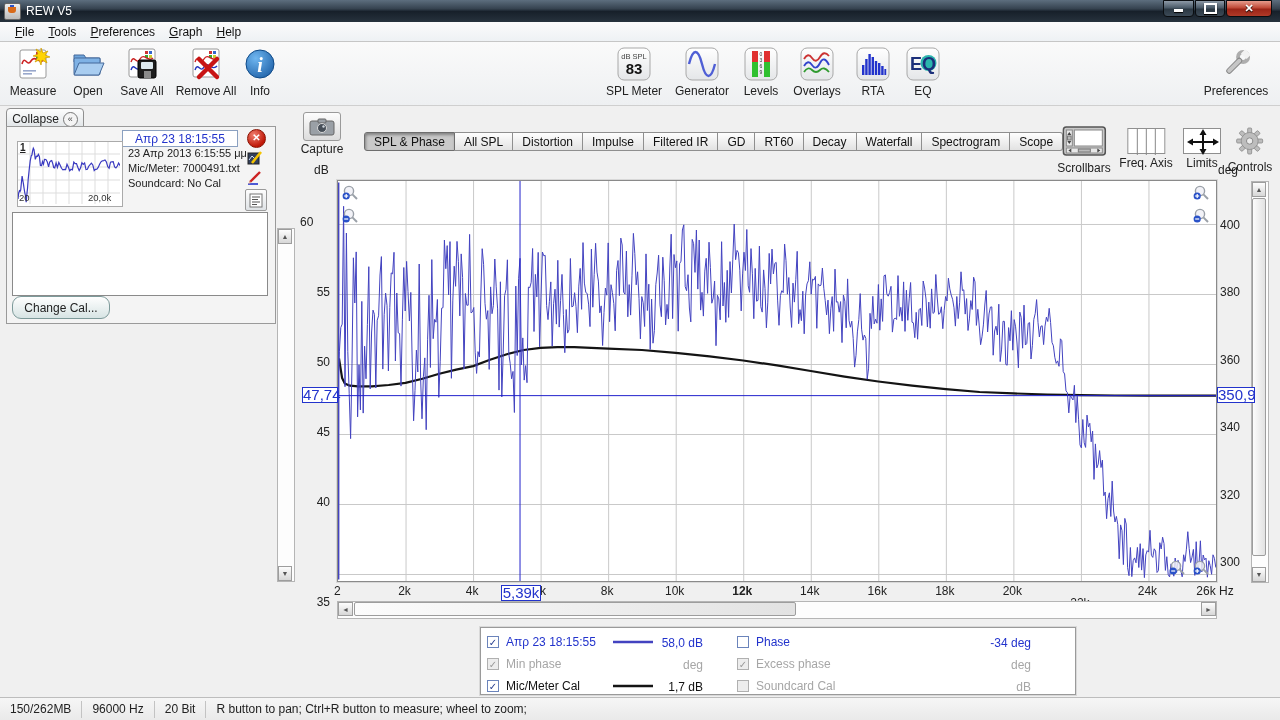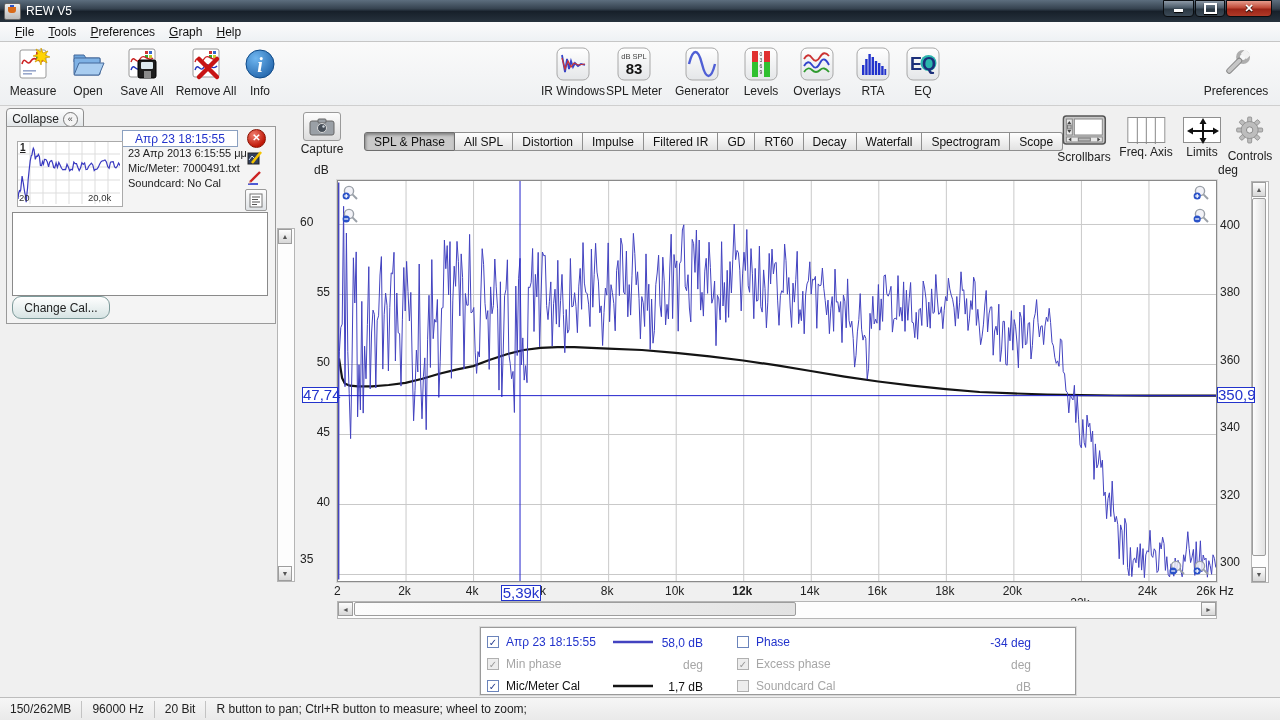--- a/index.html
+++ b/index.html
@@ -68,21 +68,21 @@
   
   #capture-btn{left:303px;top:112px;width:36px;height:27px;border:1px solid #9a9a9a;border-radius:3px;
     background:linear-gradient(#fdfdfd,#dcdcdc);display:flex;align-items:center;justify-content:center;}
   #capture-label{left:300px;top:142px;width:44px;text-align:center;font-size:12px;}
   #tabs{left:364px;top:132px;height:21px;display:flex;}
   .tab{padding:2px 9px 8px 9px;height:19px;border:1px solid #8f8f8f;border-left:none;font-size:12px;color:#111;
     background:linear-gradient(#fefefe,#e2e2e2);white-space:nowrap;box-sizing:border-box;}
   .tab:first-child{border-left:1px solid #8f8f8f;border-radius:3px 0 0 3px;}
   .tab:last-child{border-radius:0 3px 3px 0;}
   .tab.sel{background:#c9c9c9;box-shadow:inset 1px 2px 3px rgba(0,0,0,.35);border-color:#6e6e6e;}
-  .gtool{position:absolute;transform:translateX(-50%);display:flex;flex-direction:column;align-items:center;}
+  .gtool{position:absolute;transform:translateX(-50%);display:flex;flex-direction:column;align-items:center;margin-top:11px;}
   .gtool .glabel{font-size:12px;margin-top:2px;white-space:nowrap;}
   .gtool-box{border:1px solid #8f8f8f;background:#fff;box-sizing:border-box;}
   
   #plot{left:337px;top:180px;width:878px;height:400px;background:#fff;border:1px solid #8a8a8a;
     outline:1px solid #d8d8d8;}
   .axis-unit{font-size:12px;color:#222;}
   .tick{position:absolute;font-size:12px;color:#222;white-space:nowrap;}
   .cursor-box{position:absolute;border:1px solid #2233cc;background:#fff;color:#2233cc;font-size:15px;
     text-align:center;line-height:13px;z-index:5;}
   .mag{position:absolute;width:17px;height:17px;z-index:6;}
@@ -208,30 +208,20 @@
   <div class="tool-btn" style="left:260px">
     <span class="ticon">
       <svg width="36" height="36" viewBox="0 0 36 36">
         <circle cx="18" cy="18" r="14" fill="url(#infog)" stroke="#0f4a88"></circle>
         <text x="18" y="26" text-anchor="middle" font-family="Liberation Serif,serif" font-size="20" font-style="italic" font-weight="bold" fill="#fff">i</text>
       </svg>
     </span>
     <span class="tlabel">Info</span>
   </div>
 
-  <div class="tool-btn" style="left:573px">
-    <span class="ticon">
-      <svg width="36" height="36" viewBox="0 0 36 36">
-        <rect x="2" y="2" width="32" height="32" rx="6" class="tile"></rect>
-        <polyline points="7,9 10,26 12,13 14,23 16,15 18,21 20,17 23,20 26,18 30,19" fill="none" stroke="#3344cc" stroke-width="1.8"></polyline>
-        <polyline points="7,12 10,23 13,15 16,21 19,17 23,19 30,18" fill="none" stroke="#cc3333" stroke-width="1.2"></polyline>
-      </svg>
-    </span>
-    <span class="tlabel">IR Windows</span>
-  </div>
 
   <div class="tool-btn" style="left:634px">
     <span class="ticon">
       <svg width="36" height="36" viewBox="0 0 36 36">
         <rect x="2" y="2" width="32" height="32" rx="6" class="tile"></rect>
         <text x="18" y="13" text-anchor="middle" font-size="7.5" fill="#444">dB SPL</text>
         <text x="18" y="28" text-anchor="middle" font-size="15" font-weight="bold" fill="#111">83</text>
       </svg>
     </span>
     <span class="tlabel">SPL Meter</span>
@@ -549,21 +539,21 @@
   <div class="mag" style="right:6px;bottom:4px"><svg width="17" height="17" viewBox="0 0 17 17">
         <circle cx="7" cy="6" r="4.6" fill="rgba(240,240,246,.85)" stroke="#9aa0a8" stroke-width="1.4"></circle>
         <line x1="10.4" y1="9.4" x2="15" y2="14" stroke="#9aa0a8" stroke-width="2"></line>
         <circle cx="4.2" cy="11" r="3.6" fill="#2a52c8"></circle>
         <rect x="2.2" y="10.4" width="4" height="1.2" fill="#fff"></rect>
         <rect x="3.6" y="9" width="1.2" height="4" fill="#fff"></rect>
       </svg></div>
 </div>
 
 <div id="yl-ticks">
-    <div class="tick" style="left: 300px; top: 552px; width: 30px; text-align: left;">35</div>
+    <div class="tick" style="left: 300px; top: 595px; width: 30px; text-align: right;">35</div>
     <div class="tick" style="left: 300px; top: 494.996px; width: 30px; text-align: right;">40</div>
     <div class="tick" style="left: 300px; top: 424.993px; width: 30px; text-align: right;">45</div>
     <div class="tick" style="left: 300px; top: 354.989px; width: 30px; text-align: right;">50</div>
     <div class="tick" style="left: 300px; top: 284.986px; width: 30px; text-align: right;">55</div>
     <div class="tick" style="left: 300px; top: 214.982px; width: 30px; text-align: left;">60</div>
   </div>
 <div id="yr-ticks">
     <div class="tick" style="left: 1220px; top: 555.46px;">300</div>
     <div class="tick" style="left: 1220px; top: 487.949px;">320</div>
     <div class="tick" style="left: 1220px; top: 420.439px;">340</div>

